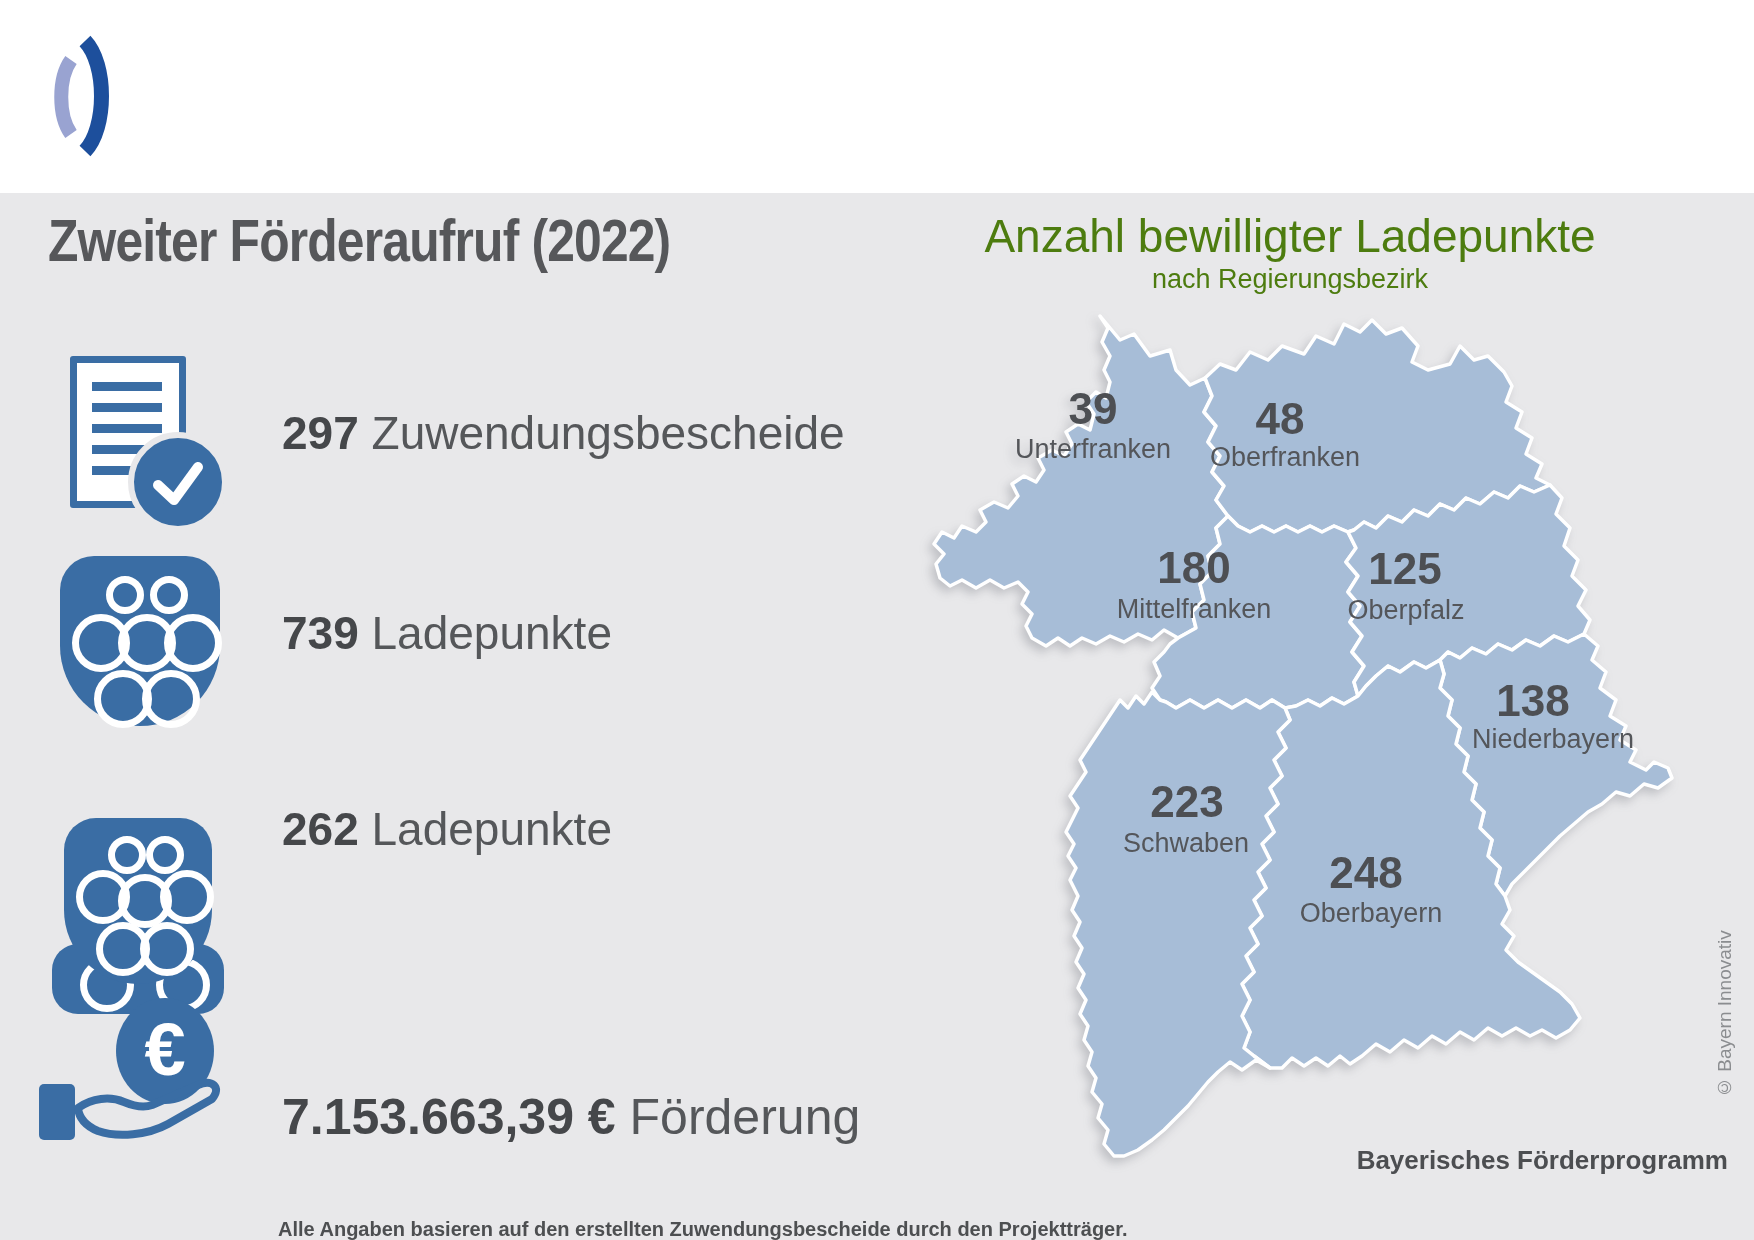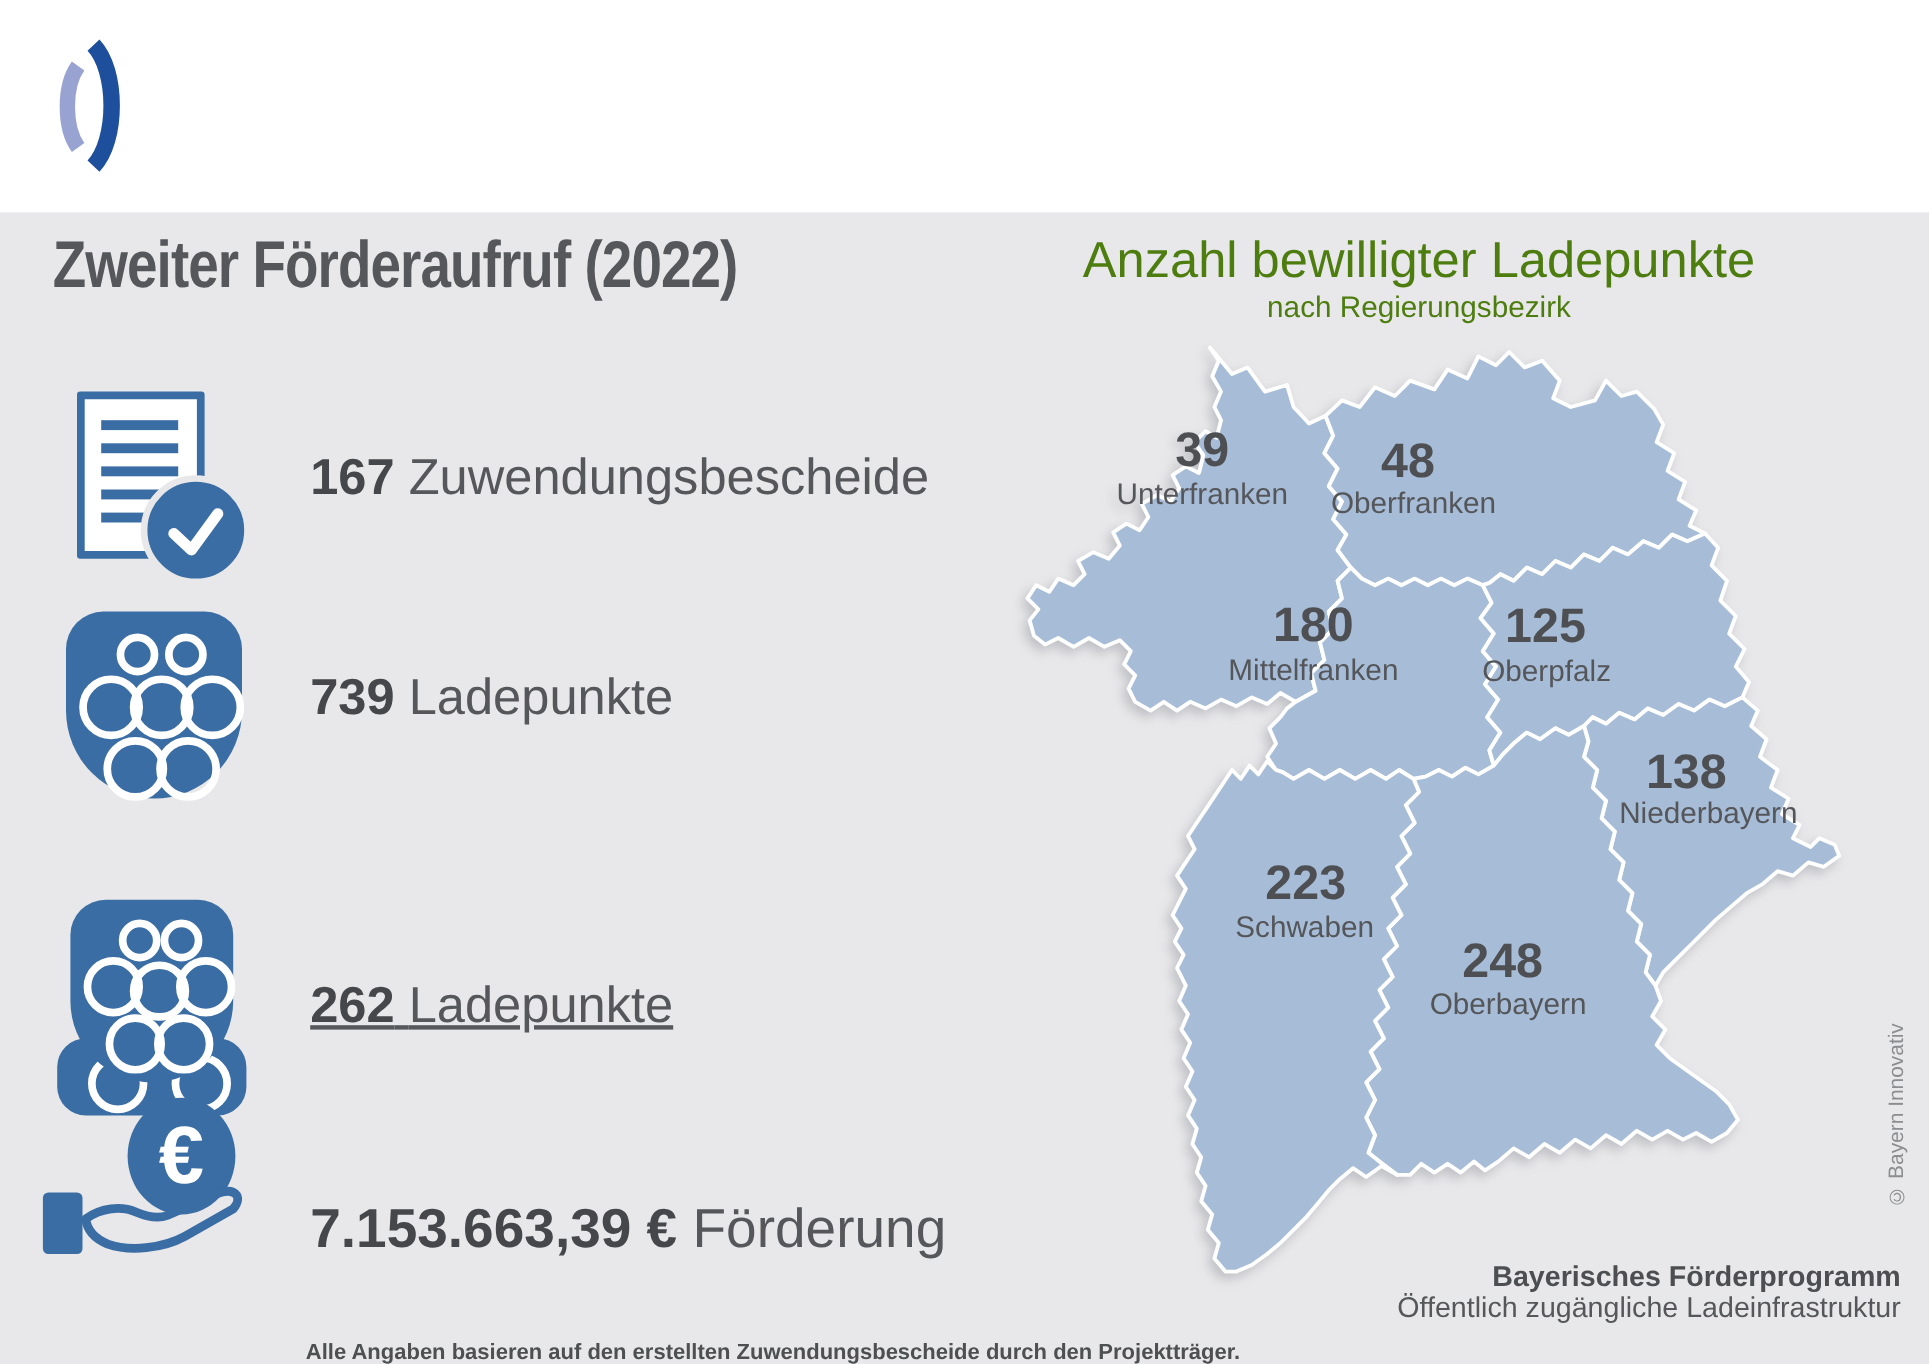--- a/index.html
+++ b/index.html
@@ -74,21 +74,21 @@
       <div class="dline"></div>
       <div class="dline short"></div>
     </div>
     <div id="doc-check" class="abs">
       <svg width="88" height="88" viewBox="0 0 88 88">
         <polyline points="24,47 40,62 64,29" fill="none" stroke="#ffffff" stroke-width="10" stroke-linecap="round" stroke-linejoin="round"></polyline>
       </svg>
     </div>
   </div>
   <div class="abs stat-text" style="top:400px;">
-    <b>167</b>
+    <b>297</b>
     <span>Zuwendungsbescheide</span>
   </div>
 
   <div id="type2-icon" class="abs">
     <div class="pin s" style="left:46px;top:20px;"></div>
     <div class="pin s" style="left:90px;top:20px;"></div>
     <div class="pin m" style="left:12px;top:58px;"></div>
     <div class="pin m" style="left:58px;top:58px;"></div>
     <div class="pin m" style="left:104px;top:58px;"></div>
     <div class="pin m" style="left:34px;top:114px;"></div>
@@ -105,21 +105,21 @@
   </div>
   <div id="ccs-top" class="abs">
     <div class="pin s" style="left:44px;top:18px;"></div>
     <div class="pin s" style="left:82px;top:18px;"></div>
     <div class="pin c" style="left:12px;top:52px;"></div>
     <div class="pin c" style="left:54px;top:56px;"></div>
     <div class="pin c" style="left:96px;top:52px;"></div>
     <div class="pin c" style="left:32px;top:104px;"></div>
     <div class="pin c" style="left:76px;top:104px;"></div>
   </div>
-  <div class="abs stat-text" style="top:880px;text-decoration:underline;">
+  <div class="abs stat-text" style="top:796px;">
     <div><b>262</b>
       <span>Ladepunkte</span></div>
   </div>
 
   <div id="euro-coin" class="abs">€</div>
   <svg id="hand-icon" class="abs" width="205" height="74" viewBox="0 0 205 74">
     <rect x="1" y="12" width="36" height="56" rx="5" fill="#3a6da4"></rect>
     <path d="M40,36 C54,26 72,24 86,30 C98,35 106,36 114,33 L160,13 C174,7 184,15 174,27 L130,52 C110,63 80,66 60,59 C48,54 41,46 40,36 Z" fill="none" stroke="#3a6da4" stroke-width="8" stroke-linejoin="round"></path>
   </svg>
   <div id="stat4-text" class="abs stat-text" style="top:1084px;">
@@ -154,18 +154,17 @@
     <text class="rnum" x="267" y="517">223</text>
     <text class="rname" x="266" y="552">Schwaben</text>
     <text class="rnum" x="446" y="588">248</text>
     <text class="rname" x="451" y="622">Oberbayern</text>
   </svg>
 
   <div id="footer-note" class="abs">Alle Angaben basieren auf den erstellten Zuwendungsbescheide durch den Projektträger.</div>
 
   <div id="program-info" class="abs">
     <div class="b">Bayerisches Förderprogramm</div>
-    <div>Öffentlich zugängliche Ladeinfrastruktur</div>
   </div>
 
   <div id="copyright-vertical" class="abs">© Bayern Innovativ</div>
 
 </div>
 
 </body></html>

